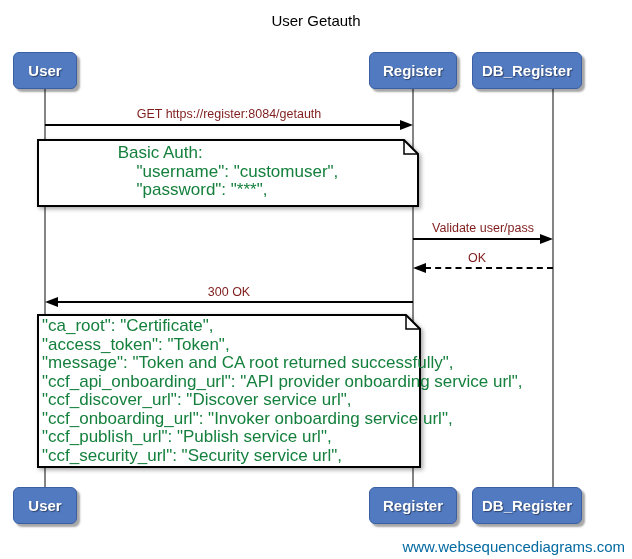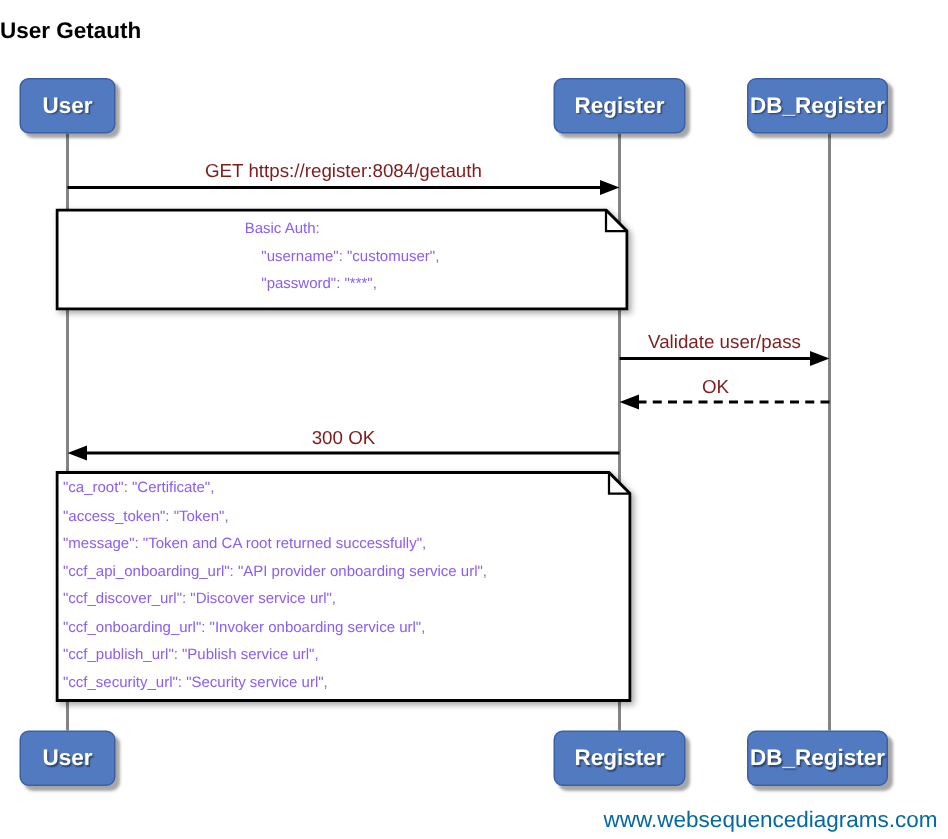--- a/index.html
+++ b/index.html
@@ -1,58 +1,58 @@
 <!DOCTYPE html>
 <html style="--actor-fill: #527AC1; --actor-border: #3A5FA5; --lifeline: #848484; --arrow: #000000; --note-bg: #FFFFFF; --note-border: #000000;"><head>
 <meta charset="utf-8">
 <style>
   html,body { margin:0; padding:0; background:#fff; }
   .stage {
     position:relative; width:632px; height:559px; background:#fff;
     font-family:"Liberation Sans", sans-serif; overflow:hidden;
   }
   .title {
-    position:absolute; top:12px; left:0; width:632px; text-align:left;
-    font-size:15px; font-weight:bold; color:#000;
+    position:absolute; top:12px; left:0; width:632px; text-align:center;
+    font-size:15px; font-weight:normal; color:#000;
   }
   .actor {
     position:absolute; height:37px; box-sizing:border-box;
     background:var(--actor-fill,#527AC1);
     border:1px solid var(--actor-border,#3A5FA5);
     border-radius:6px;
     box-shadow:3px 3px 2px rgba(0,0,0,0.35);
     color:#ffffff; font-weight:bold; font-size:15px;
     display:flex; align-items:center; justify-content:center;
     text-shadow:1px 1px 1px rgba(0,0,0,0.45);
   }
   .a-user { left:13px; width:64px; }
   .a-register { left:369px; width:88px; }
-  .a-db { left:498px; width:94px; }
+  .a-db { left:472px; width:110px; }
   .row-top { top:52px; }
   .row-bottom { top:487px; }
   .lifeline {
     position:absolute; top:89px; height:398px; width:2px;
     background:var(--lifeline,#848484);
   }
   .ll-user { left:44px; } .ll-register { left:412px; } .ll-db { left:552px; }
   .mlabel {
     position:absolute; font-size:12.5px; color:#7f1d1d; text-align:center;
   }
   .mline { position:absolute; height:0; border-top:2px solid var(--arrow,#000); }
   .mline.dashed { border-top-style:dashed; }
   .ah { position:absolute; width:0; height:0;
         border-top:5px solid transparent; border-bottom:5px solid transparent; }
   .ah.right { border-left:13px solid var(--arrow,#000); }
   .ah.left  { border-right:13px solid var(--arrow,#000); }
   .note { position:absolute; }
   .note svg { position:absolute; left:0; top:0;
               filter:drop-shadow(2px 2px 2px rgba(0,0,0,0.35)); }
   .note-text {
-    position:absolute; font-size:10px; line-height:18.5px;
-    white-space:pre; color:#8b5cf6;
+    position:absolute; font-size:17px; line-height:18.5px;
+    white-space:pre; color:#15803d;
   }
   .note-center { position:absolute; left:0; top:5px; width:100%;
                  display:flex; justify-content:center; }
   .note-center .note-text { position:static; }
   #note-basic-auth { left:37px; top:139px; width:382px; height:68px; }
   #note-response   { left:37px; top:314px; width:384px; height:154px; }
   #note-response .note-text { left:5px; top:3px; }
   .watermark {
     position:absolute; top:538px; right:7px; font-size:15px; color:#0369a1;
   }

